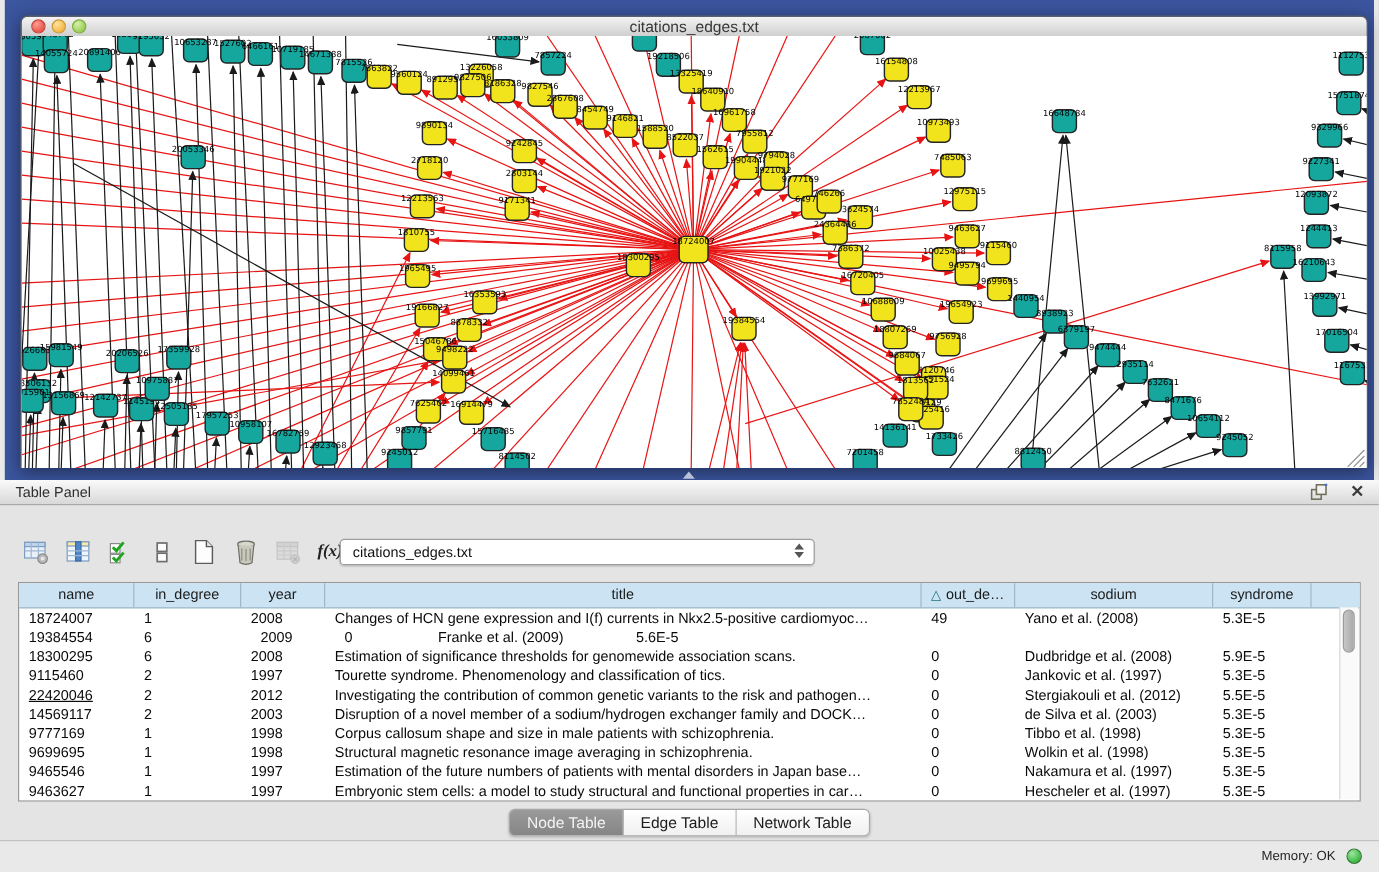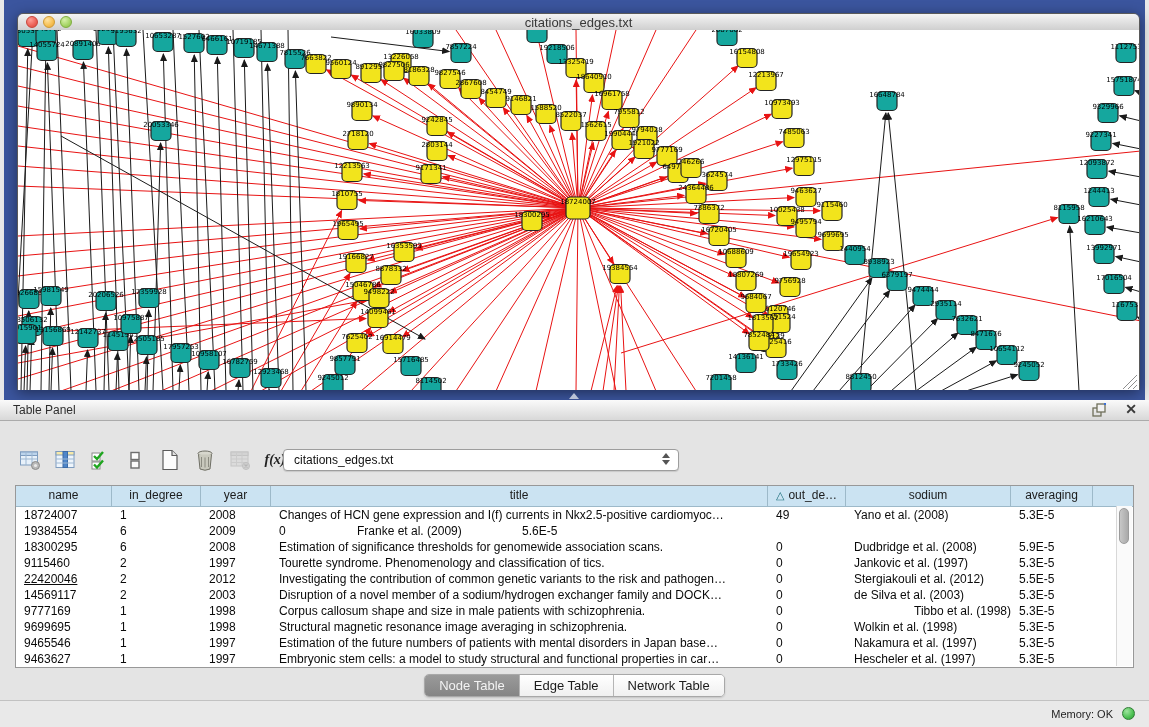--- a/index.html
+++ b/index.html
@@ -878,36 +878,36 @@
   </div>
 
   <div class="tablebox">
     <div class="thead" id="thead">
         <div class="th" style="width: 96px;">name</div>
         <div class="th" style="width: 89px;">in_degree</div>
         <div class="th" style="width: 70px;">year</div>
         <div class="th" style="width: 497px;">title</div>
         <div class="th" style="width: 78px;"><span class="sort-tri">△</span>out_de…</div>
         <div class="th" style="width: 165px;">sodium</div>
-        <div class="th" style="width: 82px;">averaging</div>
+        <div class="th" style="width: 82px;">syndrome</div>
       </div>
     <div class="tbody" id="tbody">
         <div class="tr">
           <div class="td" style="width: 96px;">18724007</div>
           <div class="td" style="width: 89px;">1</div>
           <div class="td" style="width: 70px;">2008</div>
           <div class="td" style="width: 497px;">Changes of HCN gene expression and I(f) currents in Nkx2.5-positive cardiomyoc…</div>
           <div class="td" style="width: 78px;">49</div>
           <div class="td" style="width: 165px;">Yano et al. (2008)</div>
           <div class="td" style="width: 82px;">5.3E-5</div>
         </div>
         <div class="tr">
           <div class="td" style="width: 96px;">19384554</div>
           <div class="td" style="width: 89px;">6</div>
-          <div class="td" style="width: 70px;">2009</div>
+          <div class="td" style="width: 70px; margin-left: 8px;">2009</div>
           <div class="td" style="width: 78px;">0</div>
           <div class="td" style="width: 165px;">Franke et al. (2009)</div>
           <div class="td" style="width: 82px;">5.6E-5</div>
         </div>
         <div class="tr">
           <div class="td" style="width: 96px;">18300295</div>
           <div class="td" style="width: 89px;">6</div>
           <div class="td" style="width: 70px;">2008</div>
           <div class="td" style="width: 497px;">Estimation of significance thresholds for genomewide association scans.</div>
           <div class="td" style="width: 78px;">0</div>
@@ -940,21 +940,21 @@
           <div class="td" style="width: 78px;">0</div>
           <div class="td" style="width: 165px;">de Silva et al. (2003)</div>
           <div class="td" style="width: 82px;">5.3E-5</div>
         </div>
         <div class="tr">
           <div class="td" style="width: 96px;">9777169</div>
           <div class="td" style="width: 89px;">1</div>
           <div class="td" style="width: 70px;">1998</div>
           <div class="td" style="width: 497px;">Corpus callosum shape and size in male patients with schizophrenia.</div>
           <div class="td" style="width: 78px;">0</div>
-          <div class="td" style="width: 165px; text-align: right;">Tibbo et al. (1998)</div>
+          <div class="td" style="width: 165px;">Tibbo et al. (1998)</div>
           <div class="td" style="width: 82px;">5.3E-5</div>
         </div>
         <div class="tr">
           <div class="td" style="width: 96px;">9699695</div>
           <div class="td" style="width: 89px;">1</div>
           <div class="td" style="width: 70px;">1998</div>
           <div class="td" style="width: 497px;">Structural magnetic resonance image averaging in schizophrenia.</div>
           <div class="td" style="width: 78px;">0</div>
           <div class="td" style="width: 165px;">Wolkin et al. (1998)</div>
           <div class="td" style="width: 82px;">5.3E-5</div>

